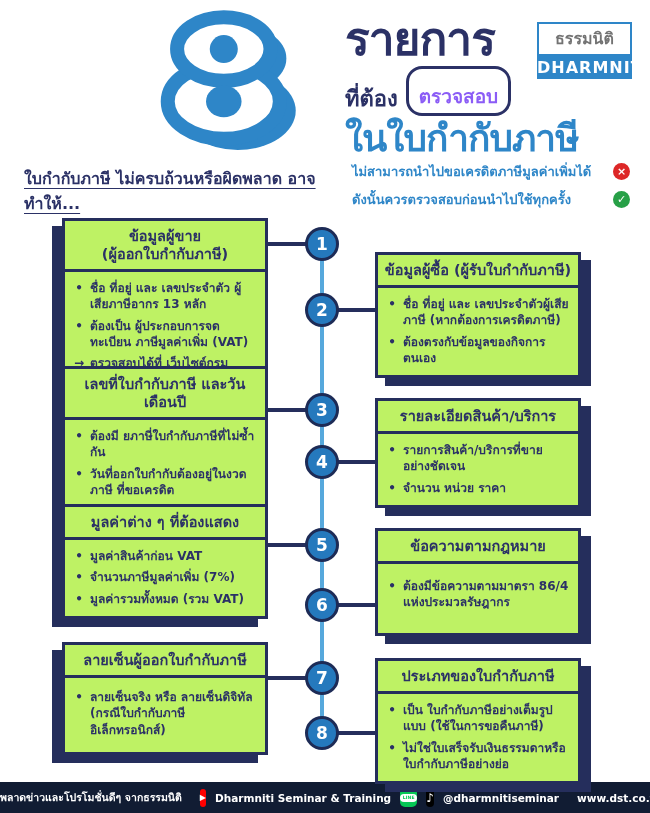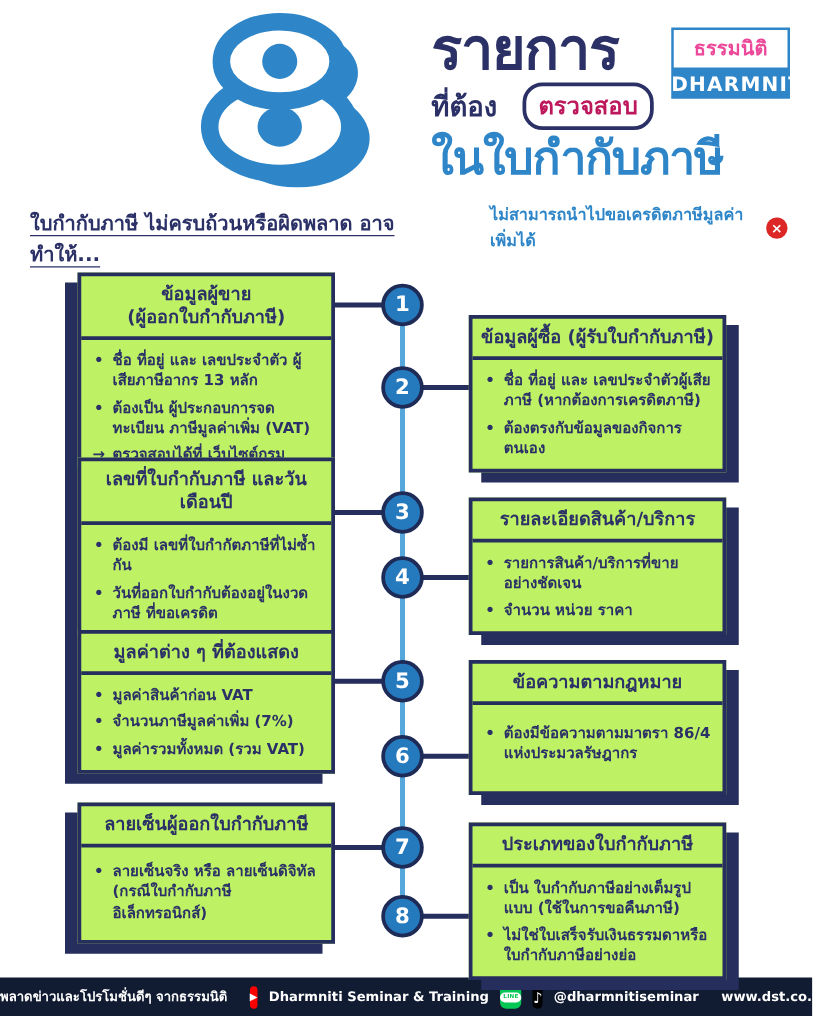--- a/index.html
+++ b/index.html
@@ -4,40 +4,40 @@
 <style>
   * { margin:0; padding:0; box-sizing:border-box; }
   html,body { background:#fff; }
   body { font-family:"DejaVu Sans","Liberation Sans",sans-serif; }
   .page { position:relative; width:650px; height:813px; background:#ffffff; overflow:hidden; }
 
   
   .big8 { position:absolute; left:140px; top:8px; width:190px; height:142px; }
   .title-block { position:absolute; left:345px; top:16px; }
   .title-1 { font-size:46px; font-weight:800; color:#2b3166; line-height:1.0; letter-spacing:-1px; }
-  .title-2 { display:flex; align-items:center; gap:20px; margin-top:4px; }
+  .title-2 { display:flex; align-items:flex-end; gap:8px; margin-top:4px; }
   .title-2-prefix { font-size:22px; font-weight:600; color:#2b3166; }
   .title-2-badge { display:inline-block; border:3px solid #2b3166; border-radius:16px;
-                   padding:0 10px 2px; font-size:19px; font-weight:700; color:#be185d; }
+                   padding:12px 10px 2px; font-size:19px; font-weight:700; color:#8b5cf6; }
   .title-3 { font-size:37px; font-weight:800; color:#2e86c8; line-height:1.15; margin-top:2px; letter-spacing:-1px; }
 
   .logo { position:absolute; left:537px; top:22px; width:95px; text-align:center; }
-  .logo-top { background:#fff; border:2px solid #2e86c8; color:#ec4899; font-size:16px;
+  .logo-top { background:#fff; border:2px solid #2e86c8; color:#737373; font-size:16px;
               font-weight:700; padding:2px 0 3px; }
   .logo-bottom { background:#2e86c8; color:#fff; font-size:16px; font-weight:700;
                  letter-spacing:1px; padding:2px 0; }
 
   
   .intro-heading { position:absolute; left:24px; top:166px; width:330px;
                    font-size:16px; font-weight:800; color:#2b3166;
                    text-decoration:underline; text-underline-offset:4px; }
   .warnings { position:absolute; left:352px; top:161px; width:278px; display:flex;
               flex-direction:column; gap:7px; }
   .warning-row { display:flex; align-items:center; justify-content:space-between; gap:6px; }
-  .warning-text { font-size:13px; font-weight:600; color:#2e86c8;margin-left:40px; }
+  .warning-text { font-size:13px; font-weight:600; color:#2e86c8; }
   .w-icon { flex:0 0 17px; width:17px; height:17px; border-radius:50%; color:#fff;
             font-size:11px; font-weight:800; display:flex; align-items:center; justify-content:center; }
   .w-icon.red { background:#dd2727; }
   .w-icon.green { background:#27a047; }
 
   
   .vline { position:absolute; left:320px; top:244px; width:4px; height:489px; background:#56a8dc; }
   .step-circle { position:absolute; left:305px; width:34px; height:34px; border-radius:50%;
                  background:#2579bd; border:3px solid #1d2b56; color:#fff; font-size:17px;
                  font-weight:800; display:flex; align-items:center; justify-content:center; z-index:4; }
@@ -103,20 +103,24 @@
     <div class="logo-top">ธรรมนิติ</div>
     <div class="logo-bottom">DHARMNITI</div>
   </div>
 
   <div class="intro-heading">ใบกำกับภาษี ไม่ครบถ้วนหรือผิดพลาด อาจทำให้...</div>
   <div class="warnings">
     <div class="warning-row">
       <span class="warning-text">ไม่สามารถนำไปขอเครดิตภาษีมูลค่าเพิ่มได้</span>
       <span class="w-icon red">×</span>
     </div>
+    <div class="warning-row">
+      <span class="warning-text">ดังนั้นควรตรวจสอบก่อนนำไปใช้ทุกครั้ง</span>
+      <span class="w-icon green">✓</span>
+    </div>
   </div>
 
   <div class="vline"></div>
 
   <div class="connector conn-left" style="top:242px"></div>
   <div class="connector conn-right" style="top:308px"></div>
   <div class="connector conn-left" style="top:408px"></div>
   <div class="connector conn-right" style="top:460px"></div>
   <div class="connector conn-left" style="top:543px"></div>
   <div class="connector conn-right" style="top:603px"></div>
@@ -171,21 +175,21 @@
   </div>
 
   <div class="box left" style="top:366px">
     <div class="box-head">
       <div>เลขที่ใบกำกับภาษี และวันเดือนปี</div>
 
     </div>
     <div class="box-body">
       <div class="bullet">
           <span class="bm">•</span>
-          <span>ต้องมี เลขที่ใบกำกัตภาษีที่ไม่ซ้ำกัน</span>
+          <span>ต้องมี ยภาษี่ใบกำกับภาษีที่ไม่ซ้ำกัน</span>
         </div>
       <div class="bullet">
           <span class="bm">•</span>
           <span>วันที่ออกใบกำกับต้องอยู่ในงวดภาษี ที่ขอเครดิต</span>
         </div>
     </div>
   </div>
 
   <div class="box right" style="top:398px">
     <div class="box-head">

